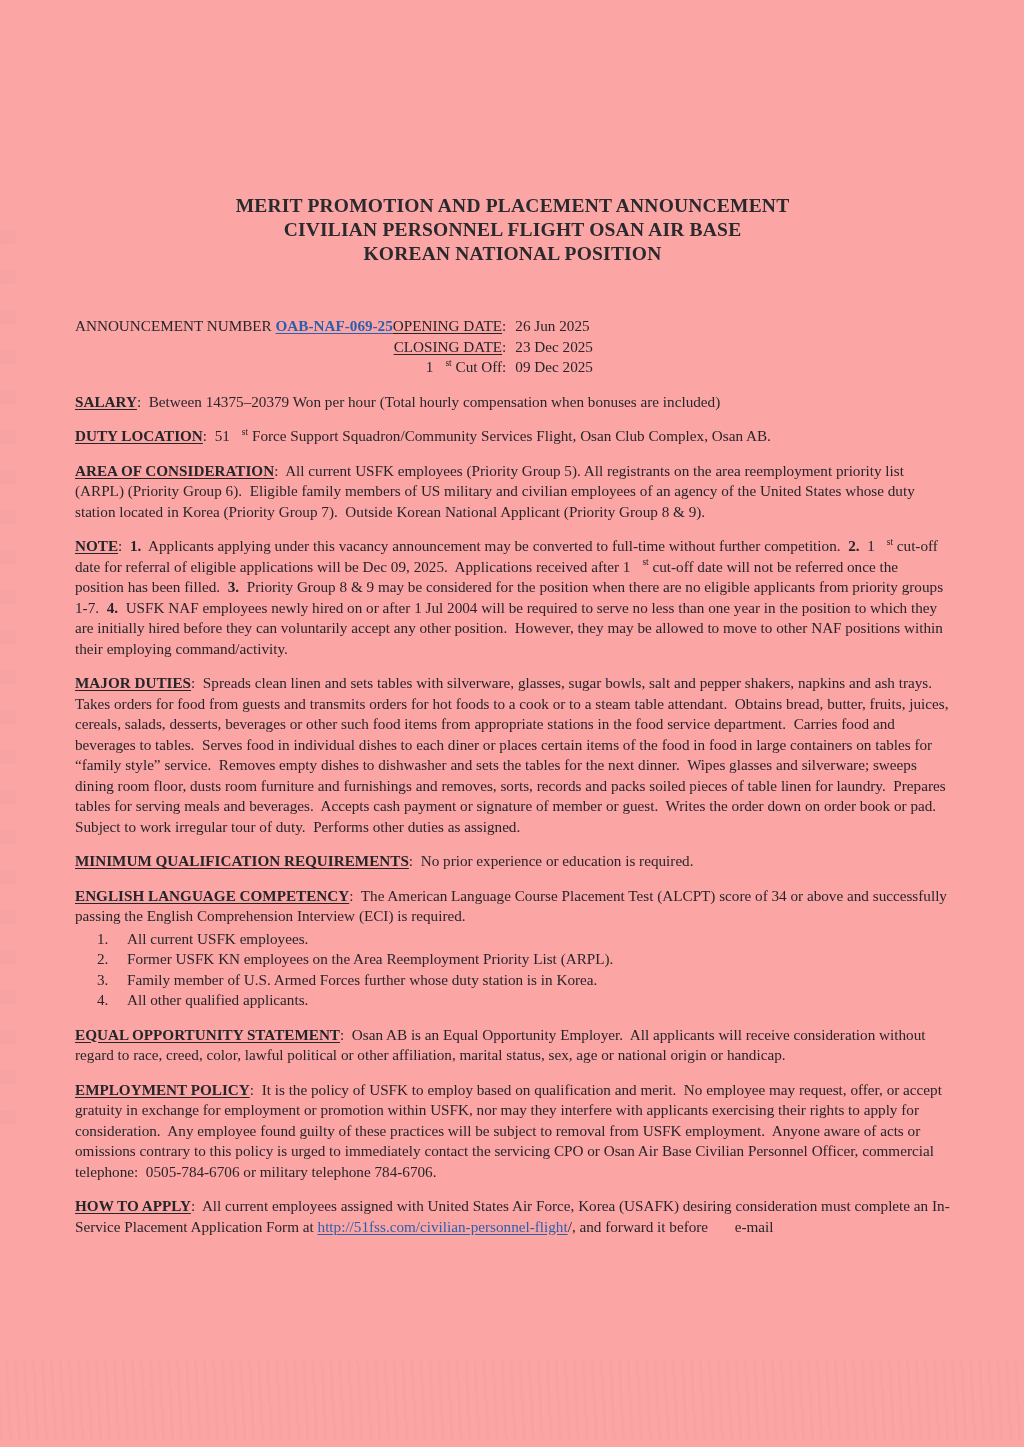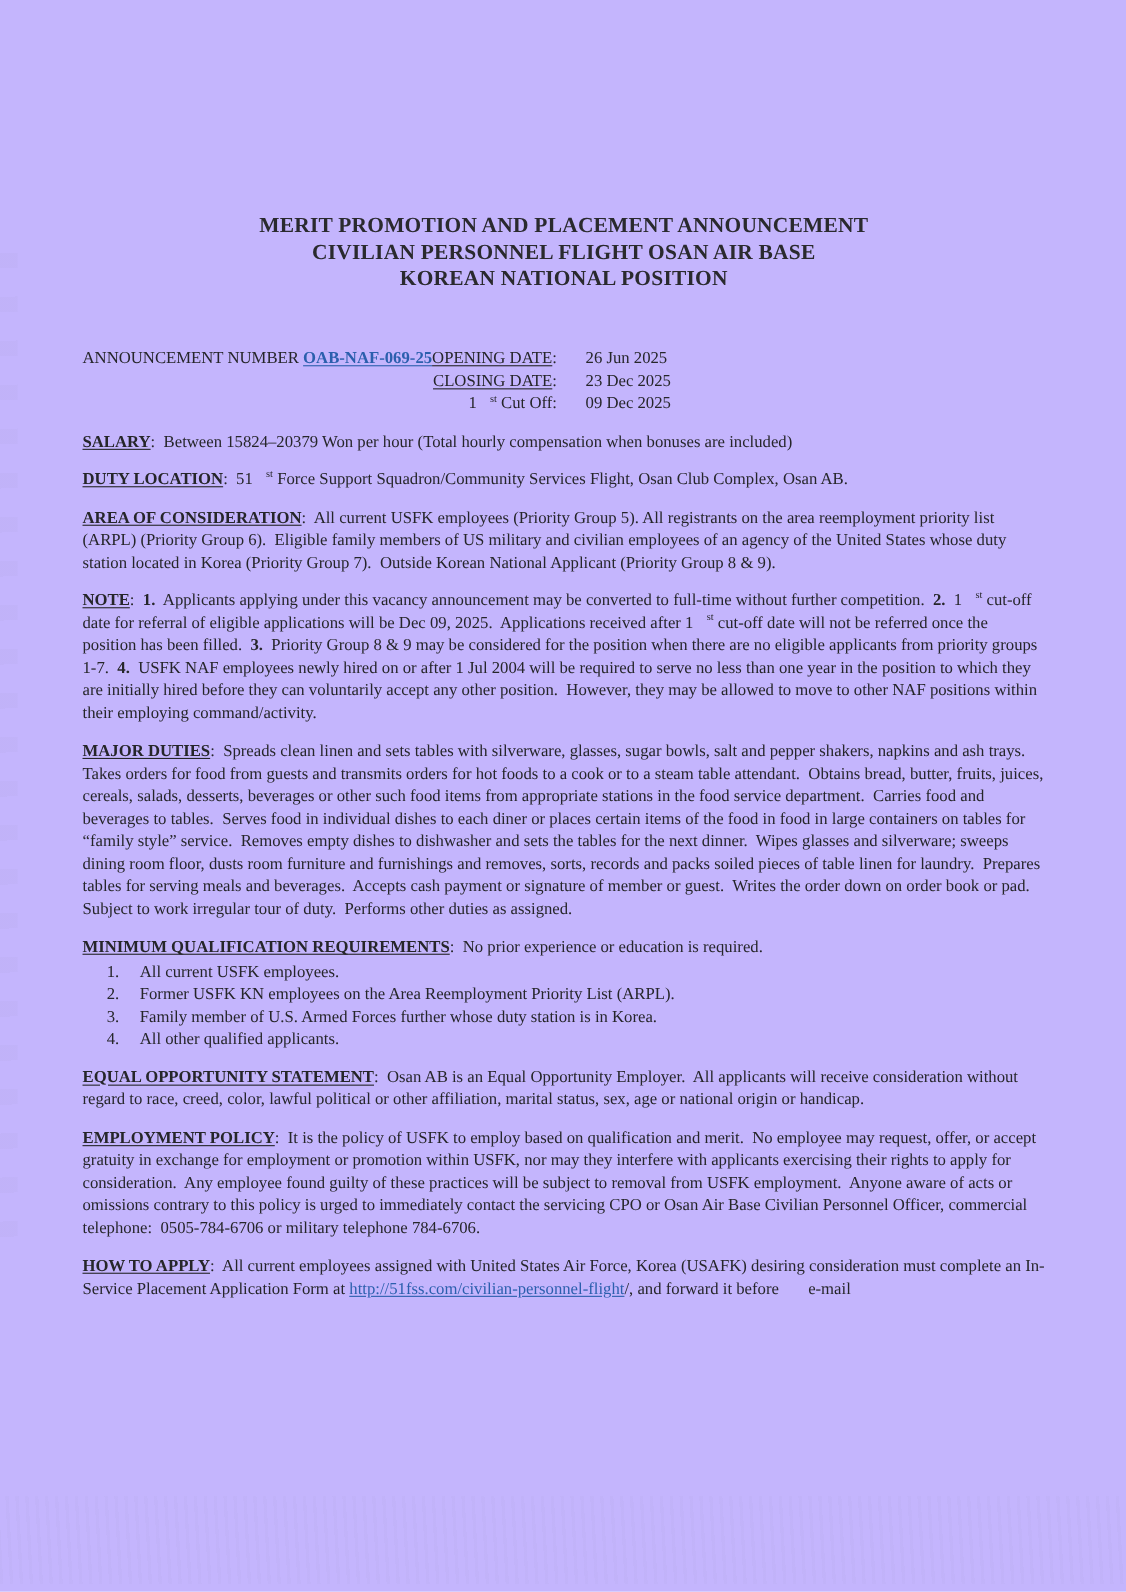--- a/index.html
+++ b/index.html
@@ -4,21 +4,21 @@
 <style>
   html,body{margin:0;padding:0;}
   body{
     width:1024px;height:1447px;
     background:#ffffff;
     overflow:hidden;
   }
   .page{
     position:relative;
     width:1024px;height:1447px;
-    background:#c4b5fd;
+    background:#fca5a5;
     color:#26262a;
     font-family:"Liberation Serif", serif;
     font-size:15.2px;
     line-height:20.5px;
     box-sizing:border-box;
     padding:194px 74px 0 75px;
   }
   
   .scan-noise-bottom{
     position:absolute;left:0;right:0;top:1360px;height:80px;
@@ -40,21 +40,21 @@
   }
   .ann-row{
     margin-top:50px;
     display:flex;
     align-items:flex-start;
   }
   .ann-left{white-space:pre-wrap;}
   .dates{
     display:grid;
     grid-template-columns:auto auto;
-    column-gap:26px;
+    column-gap:9px;
     margin-right:96px;
   }
   .dates .dlabel{text-align:right;white-space:pre;}
   .dates .dvalue{text-align:left;white-space:pre;}
   p.sec{
     margin:14px 0 0 0;
     white-space:pre-wrap;
   }
   p.sec.pos{margin-top:-4px;}
   .lbl{font-weight:bold;text-decoration:underline;text-underline-offset:2px;}
@@ -89,32 +89,33 @@
       <div class="dlabel"><span class="u">OPENING DATE</span><span>:</span></div>
       <div class="dvalue">26 Jun 2025</div>
       <div class="dlabel"><span class="u">CLOSING DATE</span><span>:</span></div>
       <div class="dvalue">23 Dec 2025</div>
       <div class="dlabel"><span>1</span><sup>st</sup><span> Cut Off:</span></div>
       <div class="dvalue">09 Dec 2025</div>
     </div>
   </div>
 
 
-  <p class="sec"><span class="lbl">SALARY</span><span><span>:  Between 15824–20379 Won per hour (Total hourly compensation when bonuses are included)</span></span></p>
+  <p class="sec"><span class="lbl">SALARY</span><span><span>:  Between 14375–20379 Won per hour (Total hourly compensation when bonuses are included)</span></span></p>
 
   <p class="sec"><span class="lbl">DUTY LOCATION</span><span><span>:  51</span><sup>st</sup><span> Force Support Squadron/Community Services Flight, Osan Club Complex, Osan AB.</span></span></p>
 
   <p class="sec"><span class="lbl">AREA OF CONSIDERATION</span><span><span>:  All current USFK employees (Priority Group 5). All registrants on the area reemployment priority list (ARPL) (Priority Group 6).  Eligible family members of US military and civilian employees of an agency of the United States whose duty station located in Korea (Priority Group 7).  Outside Korean National Applicant (Priority Group 8 &amp; 9).</span></span></p>
 
   <p class="sec"><span class="lbl">NOTE</span><span><span>:  </span><span class="b">1.</span><span>  Applicants applying under this vacancy announcement may be converted to full-time without further competition.  </span><span class="b">2.</span><span>  1</span><sup>st</sup><span> cut-off date for referral of eligible applications will be Dec 09, 2025.  Applications received after 1</span><sup>st</sup><span> cut-off date will not be referred once the position has been filled.  </span><span class="b">3.</span><span>  Priority Group 8 &amp; 9 may be considered for the position when there are no eligible applicants from priority groups 1-7.  </span><span class="b">4.</span><span>  USFK NAF employees newly hired on or after 1 Jul 2004 will be required to serve no less than one year in the position to which they are initially hired before they can voluntarily accept any other position.  However, they may be allowed to move to other NAF positions within their employing command/activity.</span></span></p>
 
   <p class="sec"><span class="lbl">MAJOR DUTIES</span><span><span>:  Spreads clean linen and sets tables with silverware, glasses, sugar bowls, salt and pepper shakers, napkins and ash trays.  Takes orders for food from guests and transmits orders for hot foods to a cook or to a steam table attendant.  Obtains bread, butter, fruits, juices, cereals, salads, desserts, beverages or other such food items from appropriate stations in the food service department.  Carries food and beverages to tables.  Serves food in individual dishes to each diner or places certain items of the food in food in large containers on tables for “family style” service.  Removes empty dishes to dishwasher and sets the tables for the next dinner.  Wipes glasses and silverware; sweeps dining room floor, dusts room furniture and furnishings and removes, sorts, records and packs soiled pieces of table linen for laundry.  Prepares tables for serving meals and beverages.  Accepts cash payment or signature of member or guest.  Writes the order down on order book or pad.  Subject to work irregular tour of duty.  Performs other duties as assigned.</span></span></p>
 
   <p class="sec"><span class="lbl">MINIMUM QUALIFICATION REQUIREMENTS</span><span><span>:  No prior experience or education is required.</span></span></p>
 
+  <p class="sec"><span class="lbl">ENGLISH LANGUAGE COMPETENCY</span><span><span>:  The American Language Course Placement Test (ALCPT) score of 34 or above and successfully passing the English Comprehension Interview (ECI) is required.</span></span></p>
 
 
   <div class="olist">
     <div class="row">
         <span>1.</span>
         <span>All current USFK employees.</span>
       </div>
     <div class="row">
         <span>2.</span>
         <span>Former USFK KN employees on the Area Reemployment Priority List (ARPL).</span>

